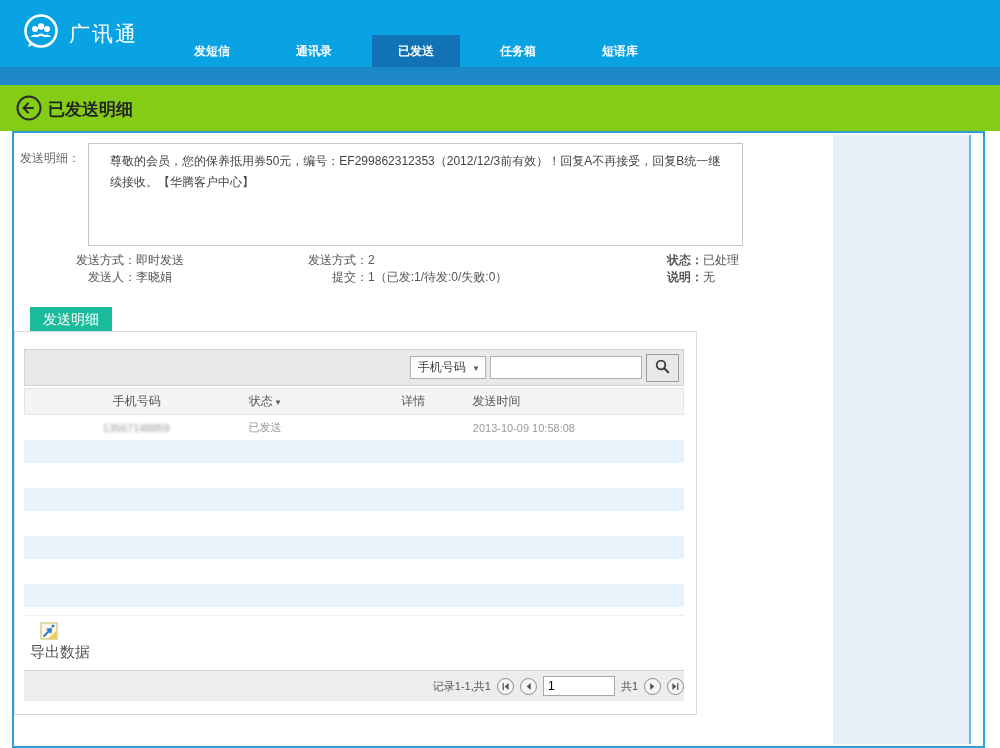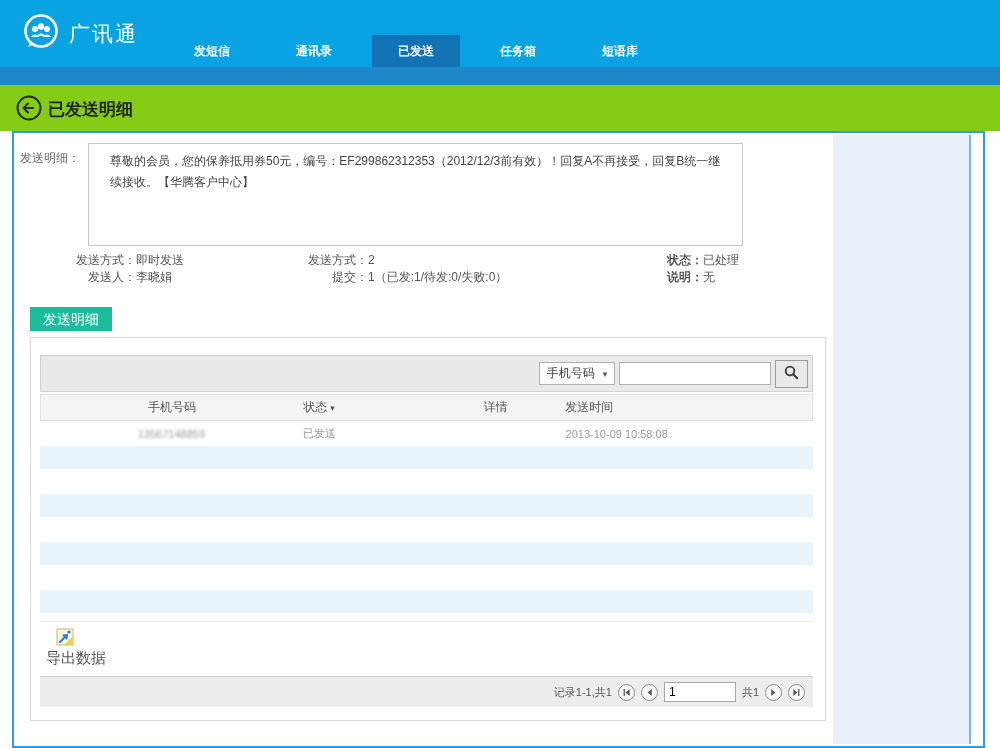--- a/index.html
+++ b/index.html
@@ -36,22 +36,22 @@
   .meta-group { position:absolute; top:0; }
   .meta-row { height:17px; line-height:17px; display:flex;margin-left:44px; }
   .meta-label { display:inline-block; text-align:right; }
   .g1 { left:0; } .g1 .meta-label { width:78px; }
   .g2 { left:180px; } .g2 .meta-label { width:130px; }
   .g3 { left:560px; } .g3 .meta-label { width:85px;font-weight:bold; }
 
   
   .detail-tab { position:absolute; left:16px; top:174px; height:24px; line-height:24px;
     padding:0 13px; background:#1bbc9b; color:#fff; font-size:14px; cursor:pointer; }
-  .tabpanel { position:absolute; left:16px; top:198px; width:796px; height:384px;
-    border:1px solid #d9d9d9; background:#fff;margin-top:6px; }
+  .tabpanel { position:absolute; left:0; top:198px; width:683px; height:384px;
+    border:1px solid #d9d9d9; background:#fff; }
   .tablebox { margin:17px 12px 0 9px; }
 
   .toolbar { height:37px; background:#e9e9e9; border:1px solid #d2d2d2;
     display:flex; align-items:center; justify-content:flex-end; gap:4px; padding-right:4px; }
   .field-select { width:76px; height:23px; background:#fdfdfd; border:1px solid #b0b0b0;
     display:flex; align-items:center; justify-content:center; gap:5px; color:#444; cursor:pointer; }
   .search-input { width:152px; height:23px; border:1px solid #b0b0b0; padding:0 5px; font-size:12px; }
   .search-btn { width:33px; height:28px; background:#e9e9e9; border:1px solid #9c9c9c;
     display:flex; align-items:center; justify-content:center; cursor:pointer; }
 
@@ -66,21 +66,21 @@
   .stripes { height:175px;
     background:repeating-linear-gradient(to bottom,#e9f3fc 0 23px,#ffffff 23px 48px); }
 
   .export-row { height:55px; position:relative; border-top:1px solid #efefef; background:#fff; }
   .export-btn { position:absolute; left:6px; top:6px; width:60px; cursor:pointer; text-align:left; }
   .export-icon { margin-left:10px; width:18px; height:18px; display:block; }
   .export-label { display:block; margin-top:3px; font-size:15px; color:#555; white-space:nowrap; }
 
   .pagbar { height:31px; background:#ededed; border-top:1px solid #cfcfcf;
     display:flex; align-items:center; justify-content:flex-end; gap:6px;
-    padding-right:8px; font-size:11px; color:#555; }
+    font-size:11px; color:#555; }
   .pbtn { width:17px; height:17px; border-radius:50%; border:1px solid #8a8a8a; background:#f6f6f6;
     display:flex; align-items:center; justify-content:center; cursor:pointer; }
   .page-input { width:72px; height:20px; border:1px solid #a8a8a8; font-size:12px; padding:0 4px; }
 </style>
 </head>
 <body>
 
 <div class="topbar">
   <div class="logo">
     <span>

